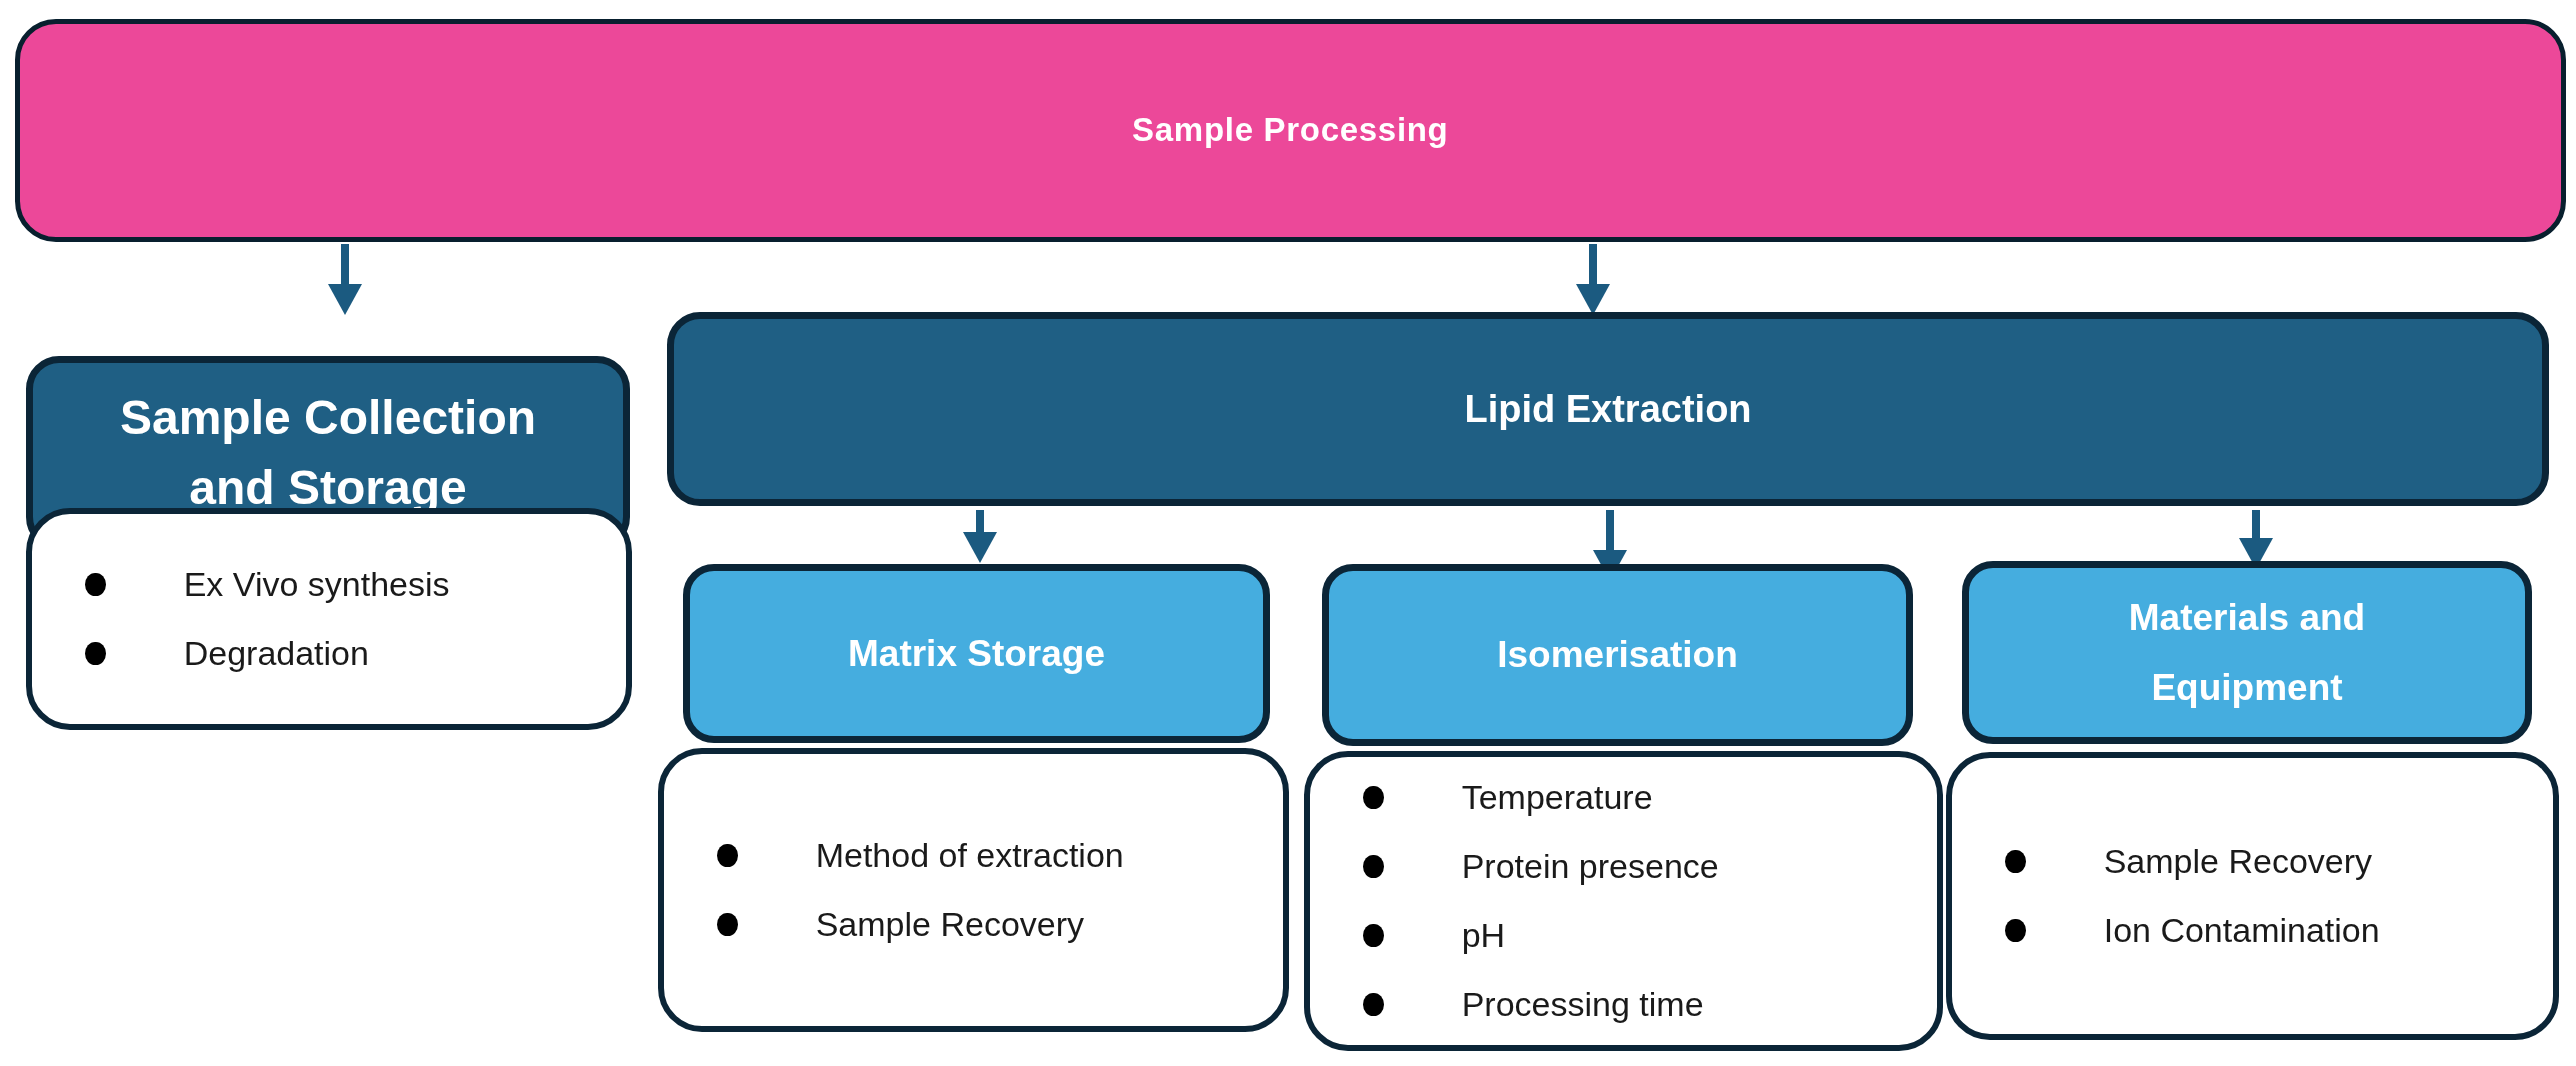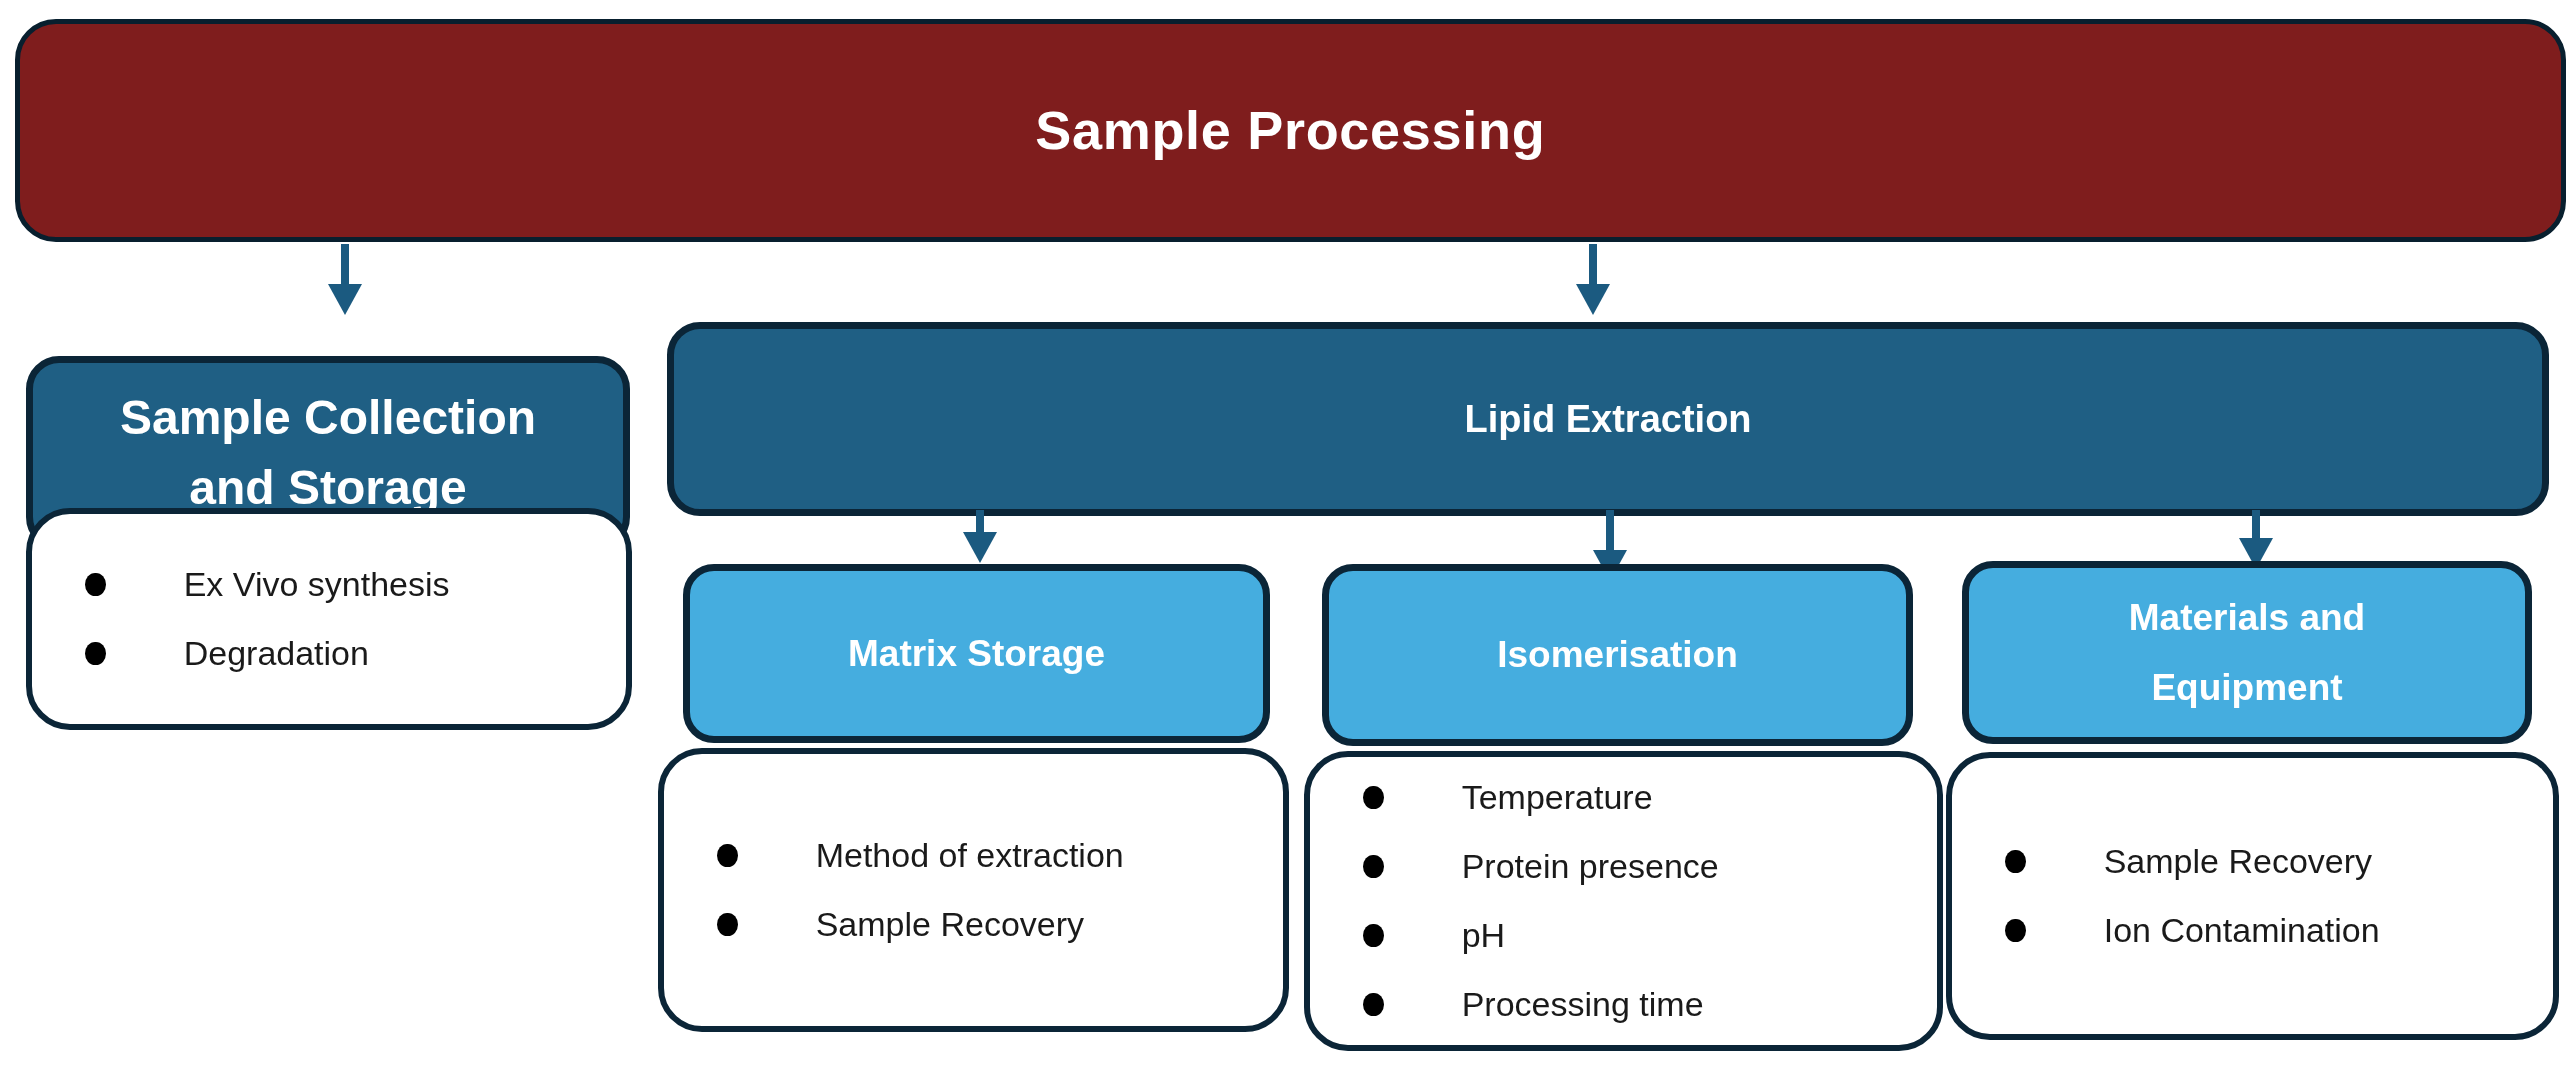--- a/index.html
+++ b/index.html
@@ -16,34 +16,34 @@
     display:flex; flex-direction:column;
     align-items:center; justify-content:center;
     text-align:center;
     color:#ffffff; font-weight:bold;
   }
   .node .line { display:block; }
 
   
   .root-box {
     left:14.8px; top:18.5px; width:2551px; height:223px;
-    background:#7f1d1d;
+    background:#ec4899;
     border:5.2px solid #081f2e;
     border-radius:41px;
-    font-size:54px; letter-spacing:0.7px;
+    font-size:33px; letter-spacing:0.7px;
   }
 
   
   .mid-box {
     background:#1f5f84;
     border:7.4px solid #0b2537;
     border-radius:33px;
   }
   .collection-box { left:26px;  top:313px; width:604px;  height:194px; font-size:48px; line-height:70px;margin-top:43px; }
-  .lipid-box      { left:667px; top:322px; width:1882px; height:194px; font-size:38px; }
+  .lipid-box      { left:667px; top:312px; width:1882px; height:194px; font-size:38px; }
 
   
   .sub-box {
     background:#45addf;
     border:7.4px solid #0b2537;
     border-radius:31px;
     font-size:37px;
   }
   .matrix-box       { left:683px;  top:564px; width:587px; height:179px; }
   .isomer-box       { left:1322px; top:564px; width:591px; height:182px; }

